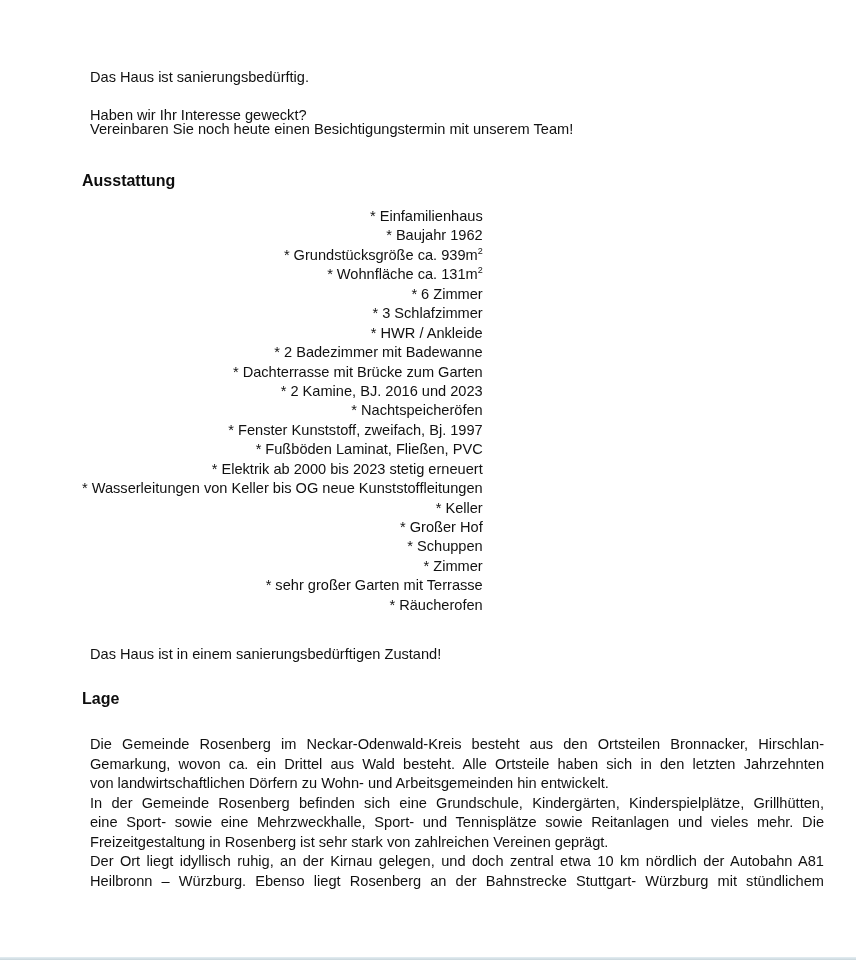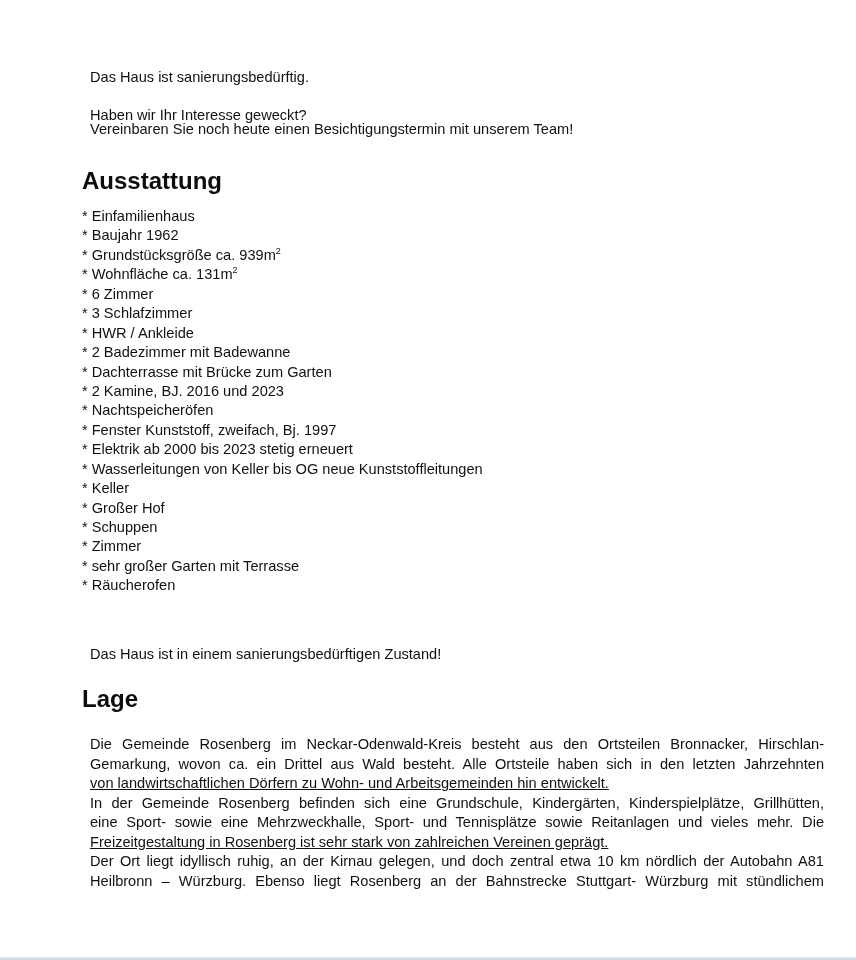--- a/index.html
+++ b/index.html
@@ -25,39 +25,40 @@
       position: absolute;
       left: 0;
       font-size: 14.6px;
       line-height: 19.5px;
       white-space: nowrap;
       margin: 8px;
     }
     .h {
       position: absolute;
       left: 0;
-      font-size: 24px;
+      font-size: 16px;
       font-weight: bold;
       line-height: 24px;
       margin: 0;
       color: #0d0d0d;
     }
     .list {
       position: absolute;
       left: 0;
       top: 207px;
       margin: 0;
       padding: 0;
       list-style: none;
       font-size: 14.6px;
     }
     .list li {
       height: 19.45px;
       line-height: 19.45px;
       white-space: nowrap;
+      text-align: right;
     }
     .list li .star {
       margin-right: 4px;
     }
     .list li sup {
       font-size: 9px;
       vertical-align: 6px;
       line-height: 0;
     }
     .lage {
@@ -72,21 +73,20 @@
     .lage span.ln {
       display: block;
       text-align: justify;
       text-align-last: justify;
       white-space: nowrap;
       height: 19.5px;
       overflow: visible;
     }
     .lage span.ln.last {
       text-align-last: left;
-      text-decoration: underline;
     }
     .bottom-strip {
       position: absolute;
       left: 0;
       bottom: 0;
       width: 856px;
       height: 3px;
       background: linear-gradient(#e4eef3, #c9d6dc);
     }
   </style>
@@ -106,20 +106,21 @@
       <li><span class="star">*</span><span>Grundstücksgröße ca. 939m</span><sup>2</sup></li>
       <li><span class="star">*</span><span>Wohnfläche ca. 131m</span><sup>2</sup></li>
       <li><span class="star">*</span><span>6 Zimmer</span></li>
       <li><span class="star">*</span><span>3 Schlafzimmer</span></li>
       <li><span class="star">*</span><span>HWR / Ankleide</span></li>
       <li><span class="star">*</span><span>2 Badezimmer mit Badewanne</span></li>
       <li><span class="star">*</span><span>Dachterrasse mit Brücke zum Garten</span></li>
       <li><span class="star">*</span><span>2 Kamine, BJ. 2016 und 2023</span></li>
       <li><span class="star">*</span><span>Nachtspeicheröfen</span></li>
       <li><span class="star">*</span><span>Fenster Kunststoff, zweifach, Bj. 1997</span></li>
+      <li><span class="star">*</span><span>Fußböden Laminat, Fließen, PVC</span></li>
       <li><span class="star">*</span><span>Elektrik ab 2000 bis 2023 stetig erneuert</span></li>
       <li><span class="star">*</span><span>Wasserleitungen von Keller bis OG neue Kunststoffleitungen</span></li>
       <li><span class="star">*</span><span>Keller</span></li>
       <li><span class="star">*</span><span>Großer Hof</span></li>
       <li><span class="star">*</span><span>Schuppen</span></li>
       <li><span class="star">*</span><span>Zimmer</span></li>
       <li><span class="star">*</span><span>sehr großer Garten mit Terrasse</span></li>
       <li><span class="star">*</span><span>Räucherofen</span></li>
     </ul>
 

